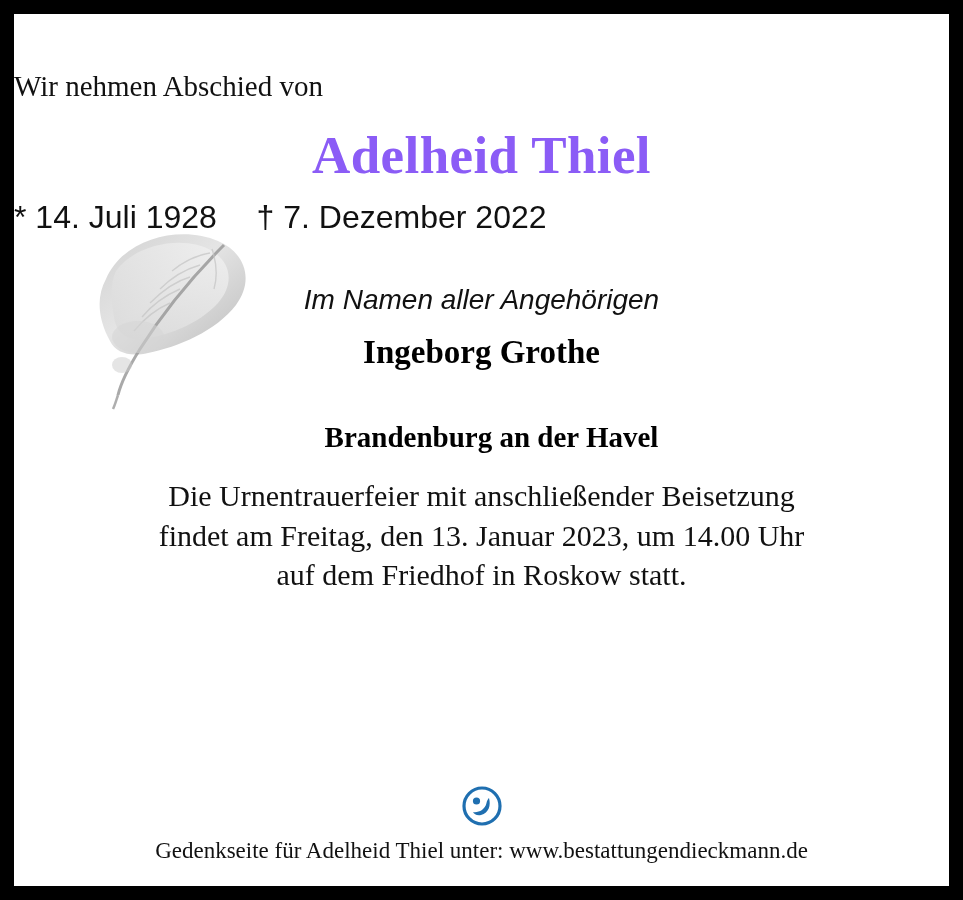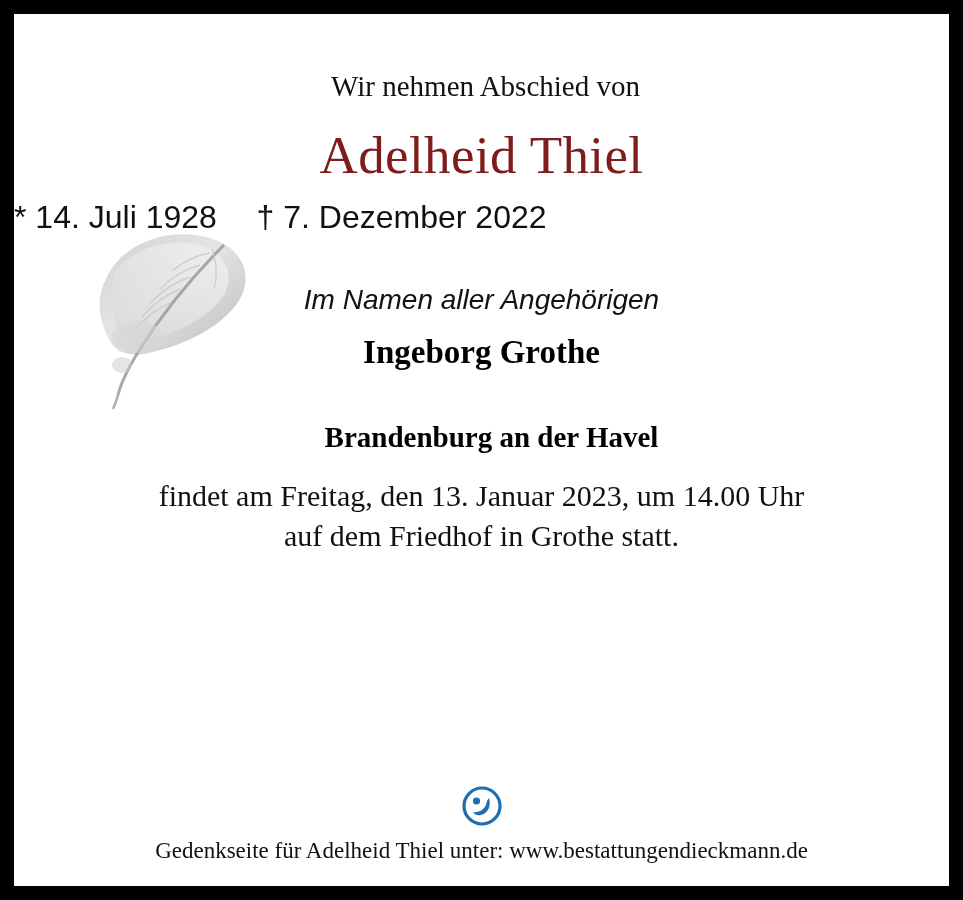--- a/index.html
+++ b/index.html
@@ -41,34 +41,33 @@
   .feather-wrap {
     position: absolute;
     left: 72px;
     top: 205px;
     width: 190px;
     height: 195px;
     pointer-events: none;
   }
 
   .farewell {
-    text-align: center;
+    text-align: left;
     font-family: "Liberation Serif", serif;
     font-size: 29px;
     color: #111;
     margin-top: 56px;
-    padding-left: 8px;
   }
 
   .deceased-name {
     text-align: center;
     font-family: "Liberation Serif", serif;
-    font-weight: normal;
+    font-weight: bold;
     font-size: 53px;
-    color: #7f1d1d;
+    color: #8b5cf6;
     margin-top: 22px;
     letter-spacing: 0.4px;
   }
 
   .dates {
     font-family: "Liberation Sans", sans-serif;
     font-size: 32px;
     color: #111;
     margin-top: 14px;
   }
@@ -183,22 +182,23 @@
     <span>7. Dezember 2022</span>
   </div>
 
   <div class="in-name">Im Namen aller Angehörigen</div>
 
   <div class="relative-name">Ingeborg Grothe</div>
 
   <div class="city">Brandenburg an der Havel</div>
 
   <div class="ceremony">
+    <div>Die Urnentrauerfeier mit anschließender Beisetzung</div>
     <div>findet am Freitag, den 13. Januar 2023, um 14.00 Uhr</div>
-    <div>auf dem Friedhof in Grothe statt.</div>
+    <div>auf dem Friedhof in Roskow statt.</div>
   </div>
 
   <div class="footer">
     <span class="logo-icon">
       <svg width="40" height="40" viewBox="0 0 40 40" xmlns="http://www.w3.org/2000/svg">
         <circle cx="20" cy="20" r="18" fill="none" stroke="#1f6fb0" stroke-width="3.2"></circle>
         <circle cx="14.5" cy="15" r="3.6" fill="#1f6fb0"></circle>
         <path d="M27 12 C29 19, 27 27, 19 29 C15 30, 12 28, 11 26 C16 27, 23 24, 24.5 17 C25 14.5, 26 13, 27 12 Z" fill="#1f6fb0"></path>
       </svg>
     </span>

